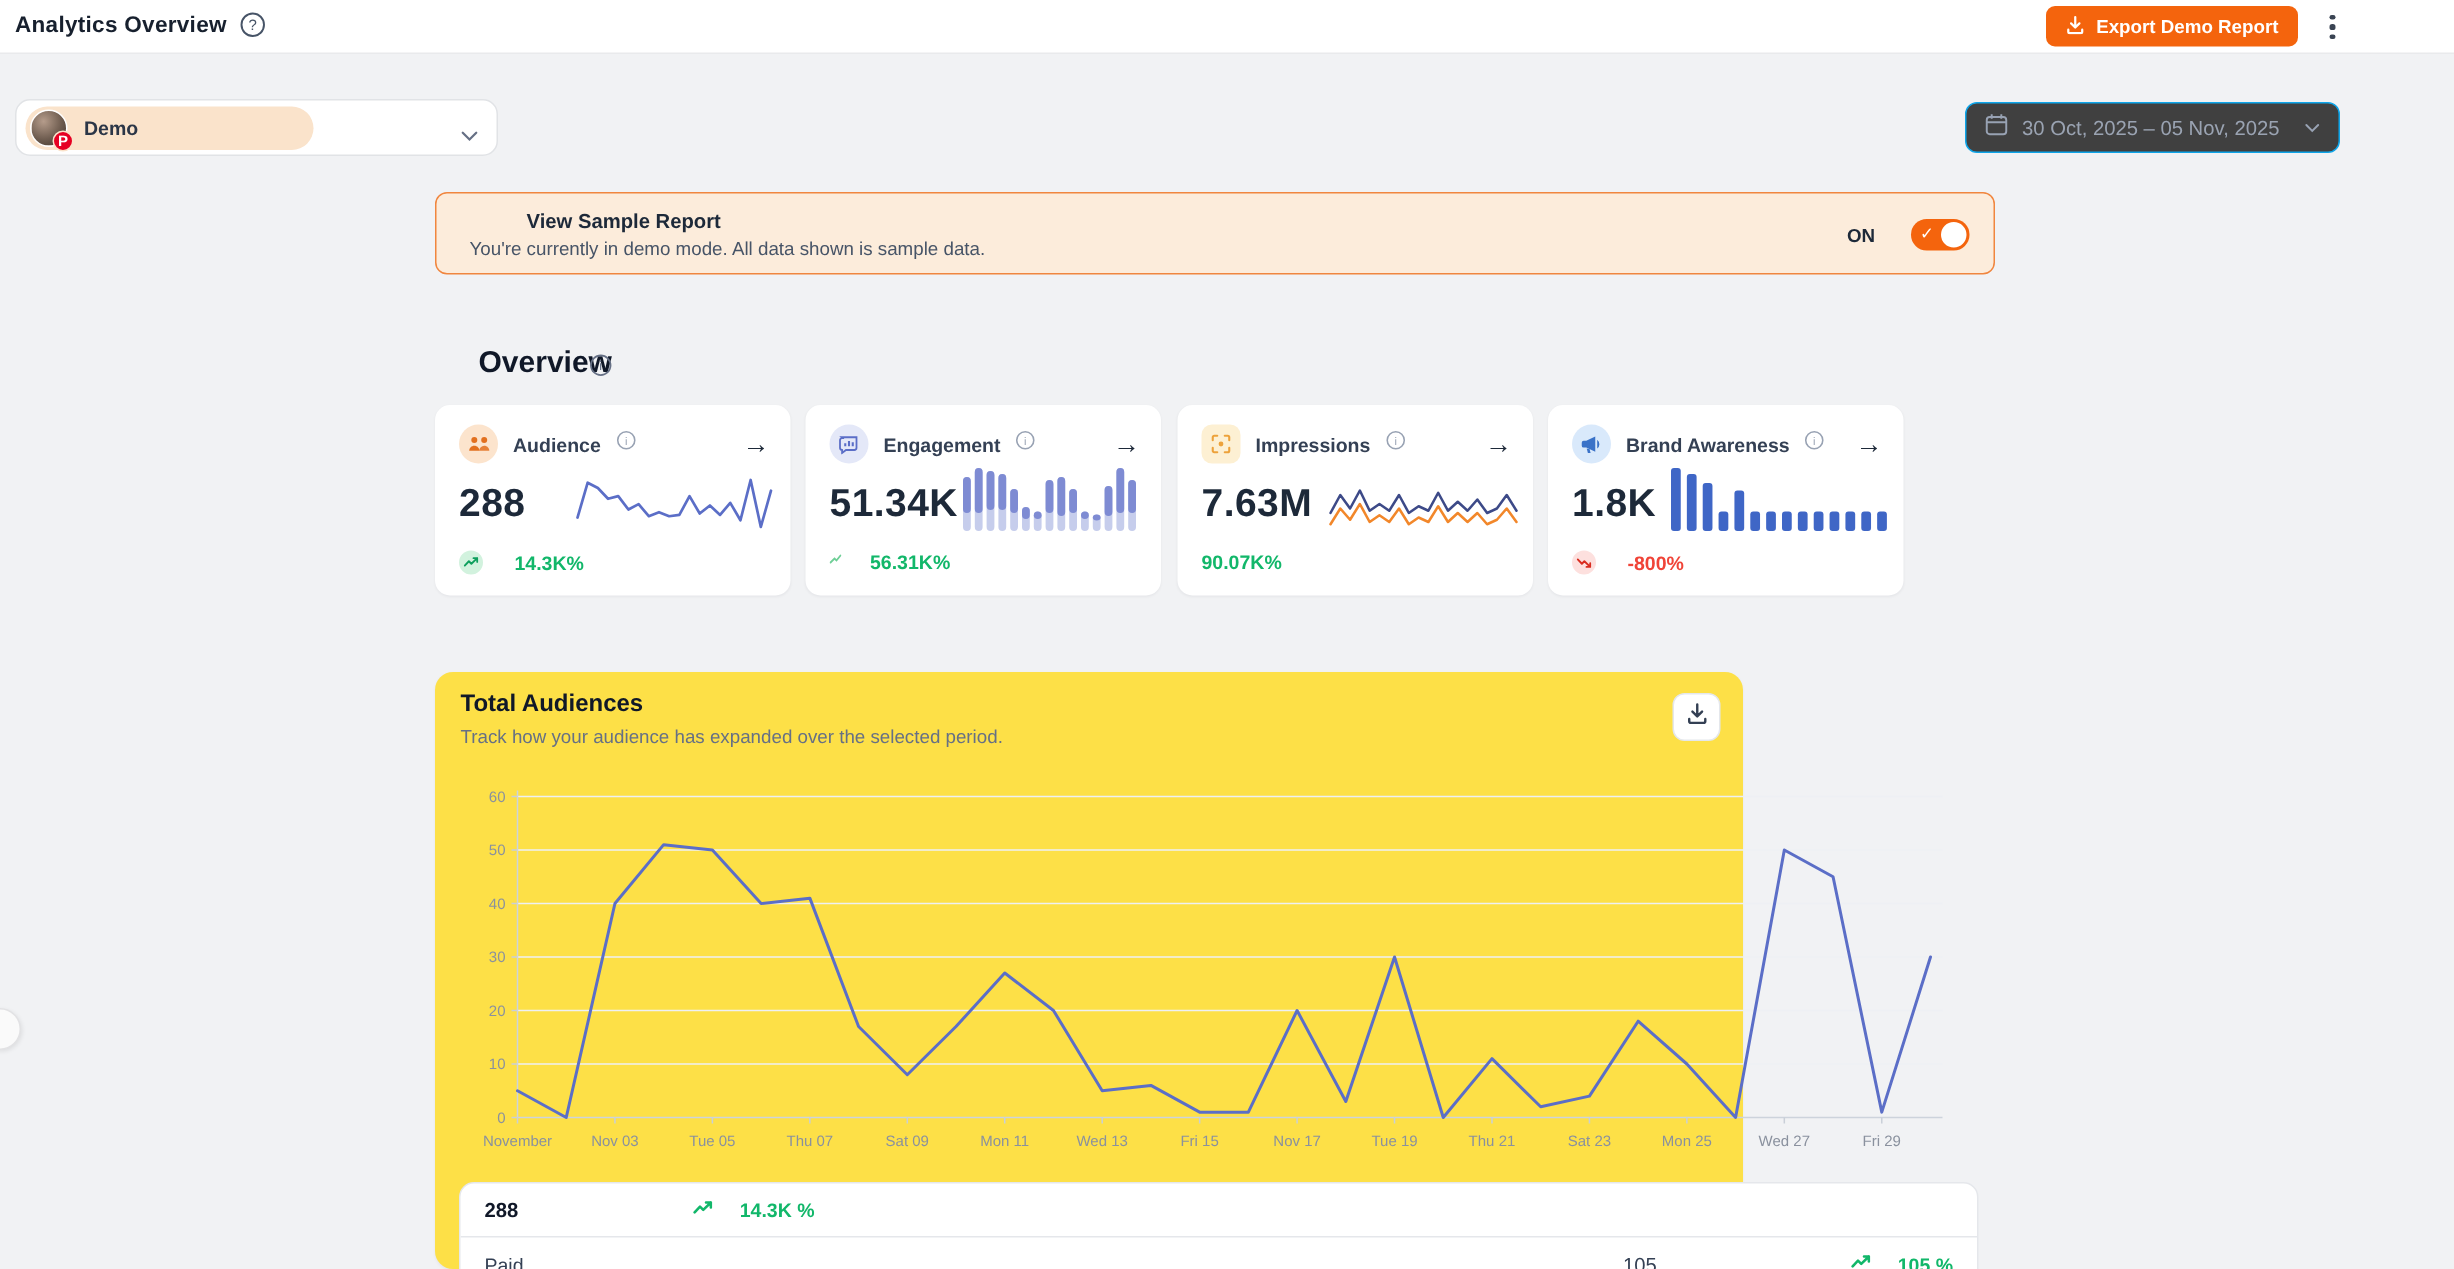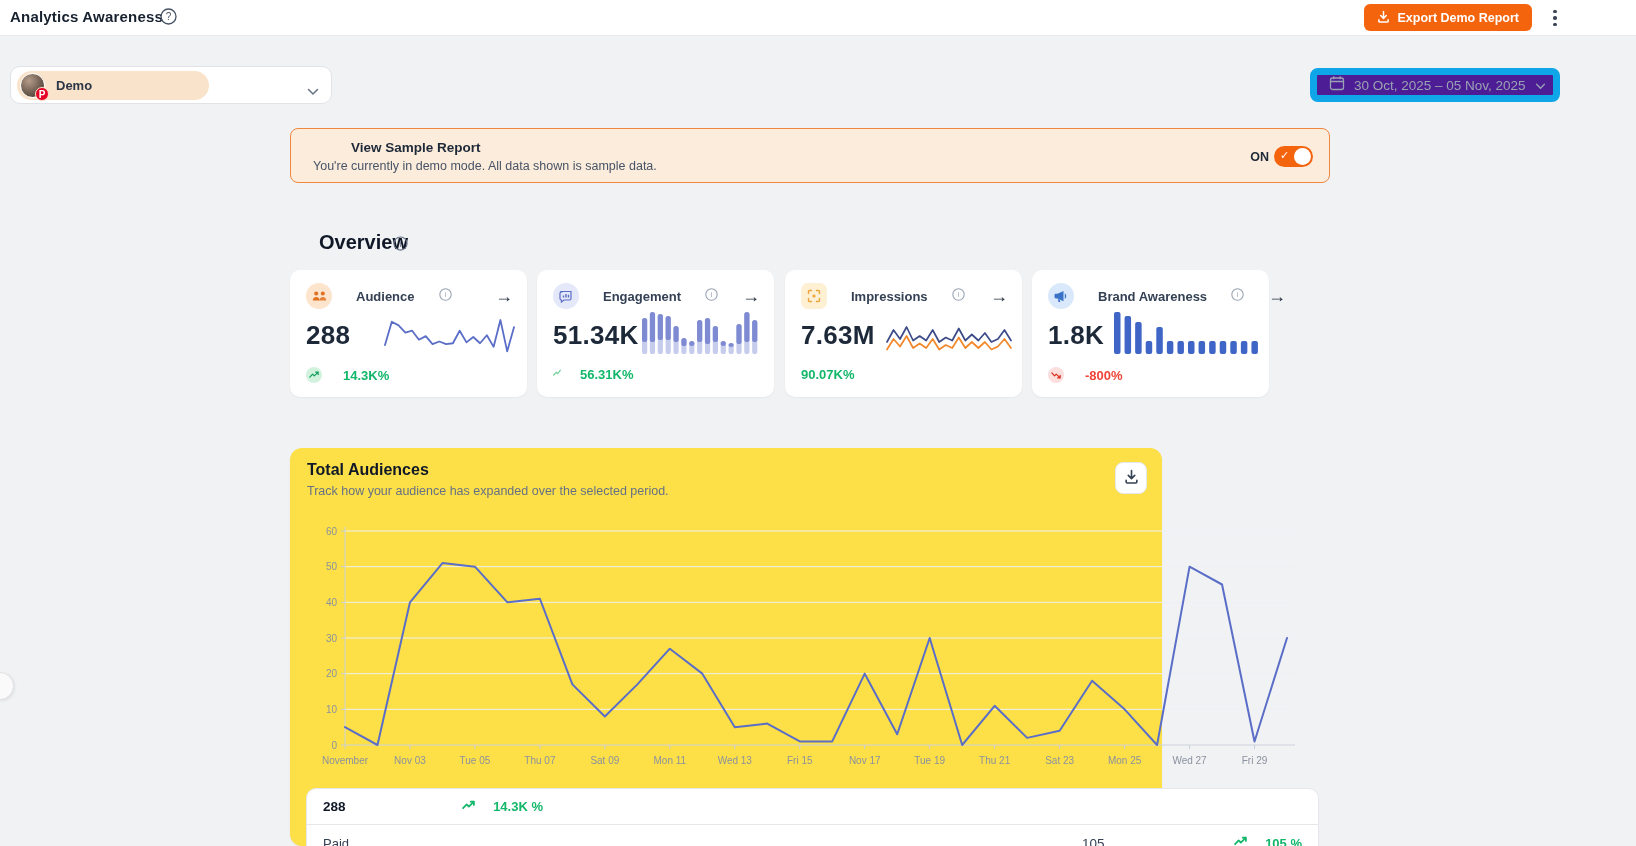--- a/index.html
+++ b/index.html
@@ -16,40 +16,40 @@
   .kebab i { width:3.5px; height:3.5px; border-radius:50%; background:#3a4453; }
 
   
   .profile-select { position:absolute; left:10px; top:66px; width:322px; height:38px; background:#fff; border:1px solid #e1e3e6; border-radius:10px; cursor:pointer; }
   .profile-pill { position:absolute; left:6px; top:4px; width:192px; height:29px; background:#fae3cb; border-radius:15px; }
   .avatar { position:absolute; left:3px; top:2px; width:25px; height:25px; border-radius:50%; background:radial-gradient(circle at 35% 30%, #b59c8b 0%, #6e5c4f 55%, #3e342c 100%); border:1px solid #fff; }
   .pin-badge { position:absolute; left:14px; top:13px; width:14px; height:14px; border-radius:50%; background:#e60023; color:#fff; font-size:10px; font-weight:700; text-align:center; line-height:14px; border:1px solid #fae3cb; }
   .profile-label { position:absolute; left:39px; top:7px; font-size:13px; font-weight:600; color:#2b3647; }
   .sel-chevron { position:absolute; right:12px; top:15px; }
 
-  .date-select { position:absolute; left:1310px; top:68px; width:250px; height:34px; background:#4c1d95; border:7px solid #0ea5e9; border-radius:8px; display:flex; align-items:center; padding:0 12px; gap:9px; cursor:pointer; }
+  .date-select { position:absolute; left:1310px; top:68px; width:250px; height:34px; background:#404040; border:1px solid #0ea5e9; border-radius:8px; display:flex; align-items:center; padding:0 12px; gap:9px; cursor:pointer; }
   .date-text { font-size:13.5px; color:#9aa3b2; flex:1; white-space:nowrap; }
 
   
   .banner { position:absolute; left:290px; top:128px; width:1040px; height:55px; background:#fcecdb; border:1px solid #f0863f; border-radius:8px; }
   .banner-title { position:absolute; left:22px; top:11px; font-size:13.5px; font-weight:700; color:#1d2939;margin-left:38px; }
   .banner-sub { position:absolute; left:22px; top:30px; font-size:12.5px; color:#475467; }
-  .toggle-wrap { position:absolute; right:16px; top:17px; display:flex; align-items:center; gap:5px; }
+  .toggle-wrap { position:absolute; right:16px; top:17px; display:flex; align-items:center; gap:24px; }
   .toggle-label { font-size:12.5px; font-weight:700; color:#1d2939; }
   .toggle { position:relative; width:39px; height:21px; border-radius:11px; background:#f4640d; cursor:pointer; }
   .toggle .check { position:absolute; left:6px; top:3px; color:#fff; font-size:11px; font-weight:700; }
   .toggle .knob { position:absolute; right:2px; top:2px; width:17px; height:17px; border-radius:50%; background:#fff; }
 
   
   .overview-title { position:absolute; left:291px; top:231px; font-size:20px; font-weight:700; color:#101828;margin-left:28px; }
   .overview-info { position:absolute; left:393px; top:236px; }
 
   .card { position:absolute; top:270px; width:237px; height:127px; background:#fff; border-radius:10px; box-shadow:0 1px 2px rgba(16,24,40,.05); }
   .card.c1{left:290px}.card.c2{left:537px}.card.c3{left:785px}.card.c4{left:1032px}
-  .card-head { position:absolute; left:16px; top:13px; right:14px; height:26px; display:flex; align-items:center; gap:24px; }
+  .card-head { position:absolute; left:16px; top:13px; right:14px; height:26px; display:flex; align-items:center; gap:10px; }
   .icon-badge { width:26px; height:26px; border-radius:50%; display:flex; align-items:center; justify-content:center; flex:none; }
   .icon-badge.sq { border-radius:7px; }
   .card-label { font-size:13px; font-weight:600; color:#344054; white-space:nowrap; }
   .card-arrow { margin-left:auto; font-size:18px; color:#1d2939; cursor:pointer; line-height:1; }
   .card-value { position:absolute; left:16px; top:50px; font-size:26px; font-weight:700; color:#1d2939; letter-spacing:.3px; }
   .spark { position:absolute; }
   .card-change { position:absolute; left:16px; top:97px; display:flex; align-items:center; gap:21px; font-size:13px; font-weight:600; }
   .card-change.up { color:#12b76a; }
   .card-change.down { color:#f04438; }
   .chg-badge { width:16px; height:16px; border-radius:50%; display:flex; align-items:center; justify-content:center; flex:none; }
@@ -76,21 +76,21 @@
   .gt-row.sub .gt-change { font-weight:600; }
 
   .edge-fab { position:absolute; left:-14px; top:672px; width:28px; height:28px; border-radius:50%; background:#fafafa; border:1px solid #e2e2e4; box-shadow:1px 1px 3px rgba(0,0,0,.08); cursor:pointer; }
 </style>
 </head>
 <body>
 
 <div class="page">
 
   <div class="topbar">
-    <div class="page-title">Analytics Awareness</div>
+    <div class="page-title">Analytics Overview</div>
     <span class="help-ic">
       <svg width="17" height="17" viewBox="0 0 17 17">
           <circle cx="8.5" cy="8.5" r="7.5" fill="none" stroke="#475467" stroke-width="1.3"></circle>
           <text x="8.5" y="12" text-anchor="middle" font-size="10" fill="#475467" font-family="Liberation Sans,sans-serif">?</text>
         </svg>
     </span>
     <button class="export-btn">
       <span>
         <svg width="13" height="13" viewBox="0 0 14 14" fill="none" stroke="#fff" stroke-width="1.6" stroke-linecap="round" stroke-linejoin="round">
             <path d="M7 1.5v7M4 6l3 3 3-3M2 10.5v1.5a1 1 0 0 0 1 1h8a1 1 0 0 0 1-1v-1.5"></path>

